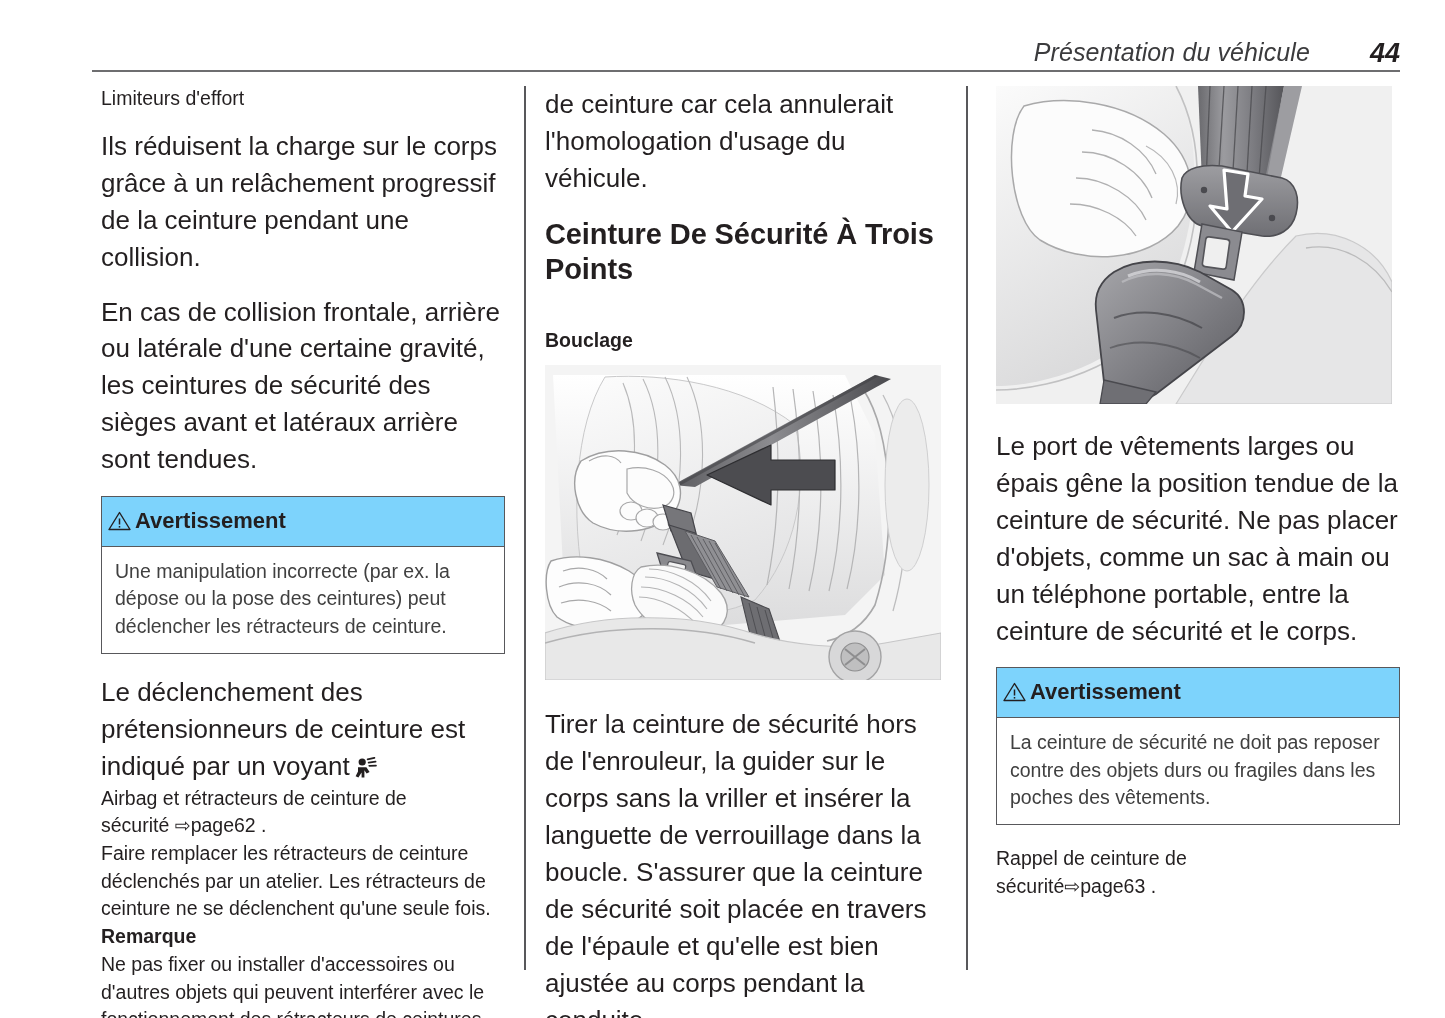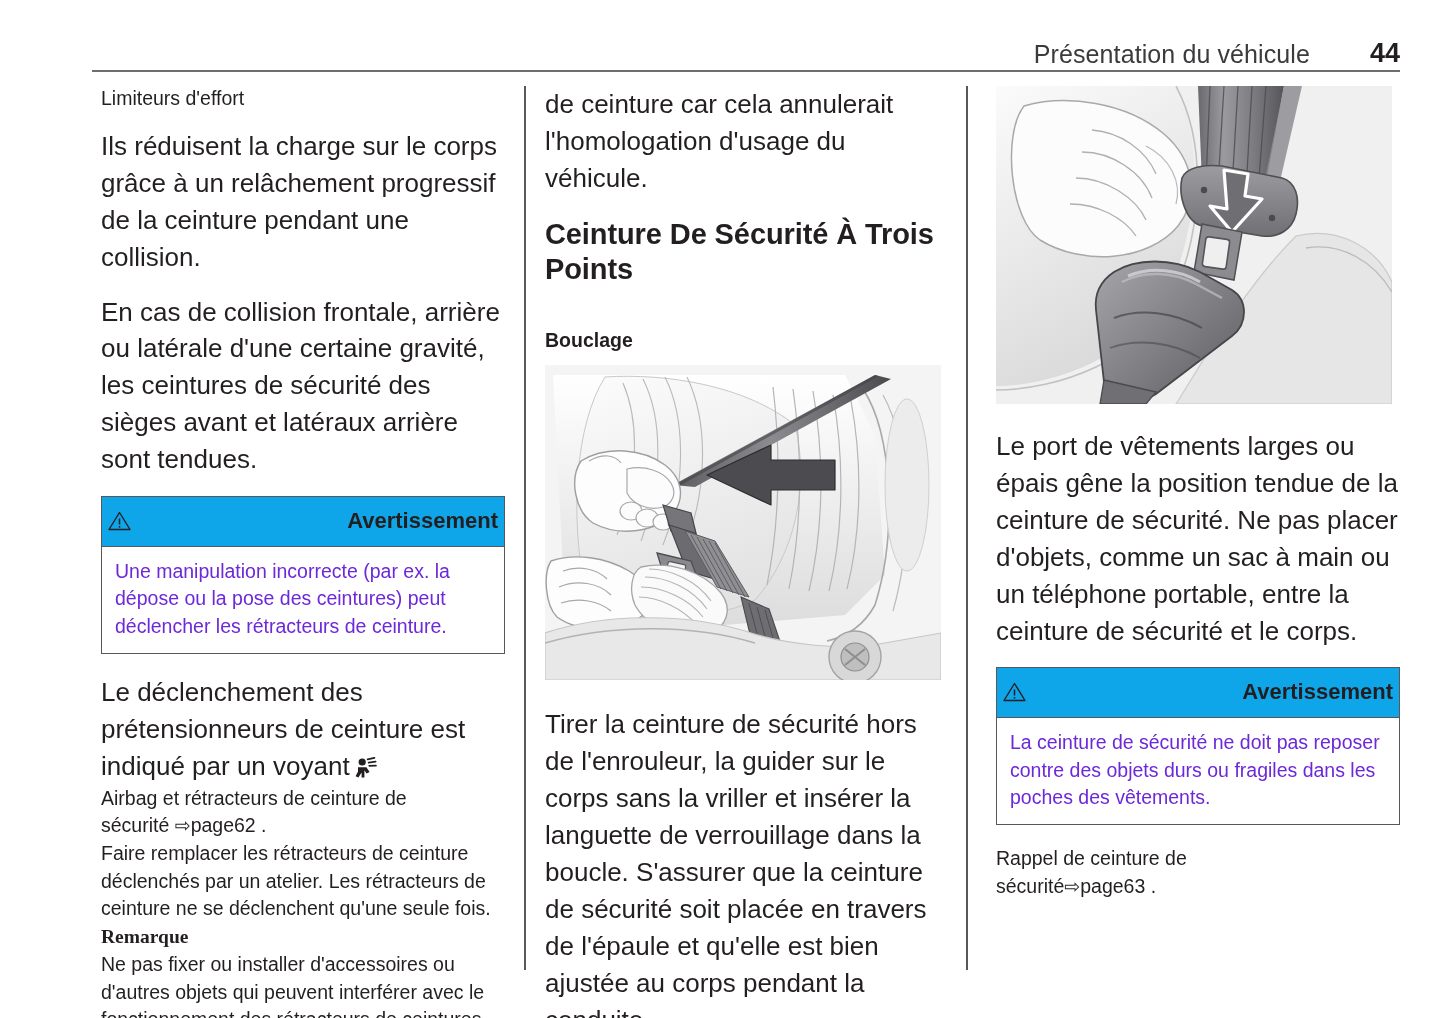--- a/index.html
+++ b/index.html
@@ -16,22 +16,23 @@
     overflow: hidden;
   }
 
   
   .page-header {
     position: absolute;
     left: 92px;
     top: 38px;
     width: 1308px;
     display: flex;
-    align-items: flex-end;
+    align-items: flex-start;
     justify-content: flex-end;
+    font-style: italic;
   }
   .header-title {
     font-size: 25px;
     color: #3b3b3d;
     letter-spacing: 0.1px;
   }
   .header-pageno {
     font-size: 27px;
     font-weight: bold;
     color: #231f20;
@@ -99,21 +100,21 @@
     color: #231f20;
   }
   p.body.tight {
     margin-bottom: 0;
   }
   .block-run {
     font-size: 19.5px;
     line-height: 1.42;
     color: #231f20;
   }
-  .bold-inline { font-weight: bold; font-family: Liberation Serif, serif; }
+  .bold-inline { font-weight: bold; }
 
   .ref-arrow {
     font-size: 19px;
     line-height: 1;
   }
 
   
   .tell-tale {
     display: inline-block;
     width: 26px;
@@ -123,42 +124,42 @@
   }
 
   
   .warn-box {
     border: 1px solid #58585b;
     margin: 6px 0 20px 0;
     background: #ffffff;
     box-sizing: border-box;
   }
   .warn-head {
-    background: #0ea5e9;
+    background: #7dd3fc;
     border-bottom: 1px solid #58585b;
     text-align: center;
     padding: 11px 6px 12px 6px;
     font-size: 22px;
     font-weight: bold;
     color: #231f20;
     display: flex;
     align-items: center;
-    justify-content: space-between;
-    gap: 23px;
+    justify-content: flex-start;
+    gap: 4px;
   }
   .warn-tri {
     width: 23px;
     height: 20px;
     display: inline-block;
   }
   .warn-body {
     padding: 11px 13px 13px 13px;
     font-size: 19.5px;
     line-height: 1.40;
-    color: #6d28d9;
+    color: #404040;
   }
 
   
   .figure {
     position: relative;
     width: 396px;
     height: 315px;
     background: #f2f2f2;
     overflow: hidden;
     margin-bottom: 26px;

